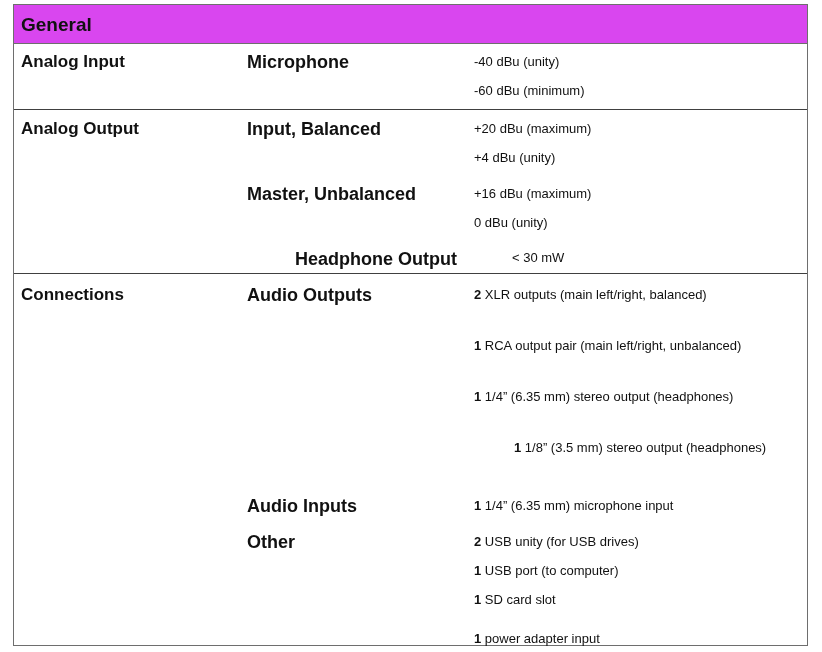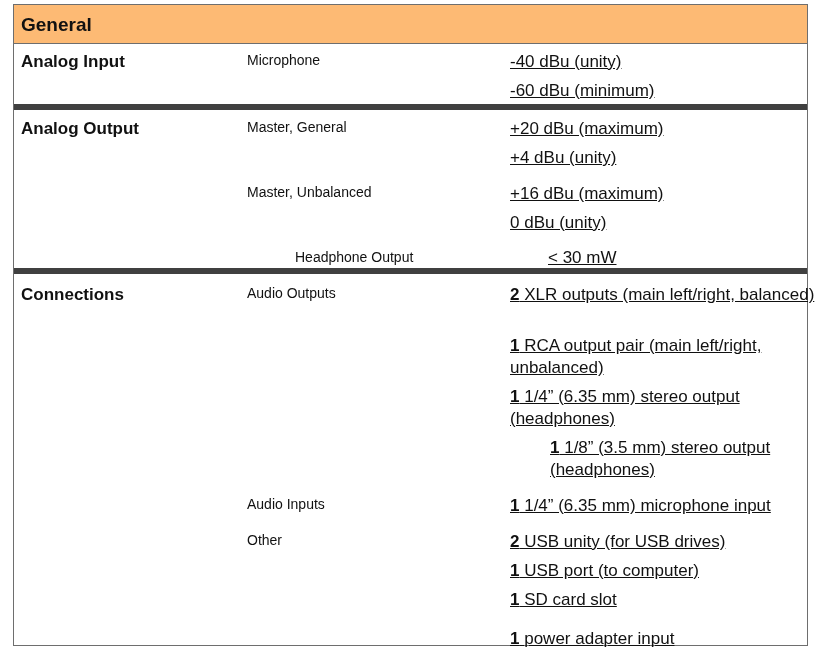--- a/index.html
+++ b/index.html
@@ -1,41 +1,41 @@
 <!DOCTYPE html>
 <html><head>
 <meta charset="utf-8">
 <style>
   html, body { margin: 0; padding: 0; background: #ffffff; }
   body { width: 822px; height: 652px; position: relative; font-family: "Liberation Sans", sans-serif; color: #111; }
   .table { position: absolute; left: 13px; top: 4px; width: 795px; height: 642px; border: 1px solid #6e6e6e; box-sizing: border-box; }
-  .hdr { height: 39px; background: #fdba74; border-bottom: 1px solid #6e6e6e; box-sizing: border-box; padding-left: 7px; font-weight: bold; font-size: 19px; line-height: 39px; }
-  .group { position: relative; border-bottom: 6px solid #404040; box-sizing: border-box; }
+  .hdr { height: 39px; background: #d946ef; border-bottom: 1px solid #6e6e6e; box-sizing: border-box; padding-left: 7px; font-weight: bold; font-size: 19px; line-height: 39px; }
+  .group { position: relative; border-bottom: 1px solid #404040; box-sizing: border-box; }
   .group.last { border-bottom: none; }
   .cat { position: absolute; left: 7px; top: 0; font-weight: bold; font-size: 17px; }
-  .sub { position: absolute; left: 233px; font-weight: normal; font-size: 14px; text-align: right; }
-  .val { position: absolute; left: 496px; font-size: 17px; line-height: 22px; width: 310px; text-decoration: underline; }
+  .sub { position: absolute; left: 233px; font-weight: bold; font-size: 18px; text-align: right; }
+  .val { position: absolute; left: 460px; font-size: 13px; line-height: 22px; width: 310px; }
   .val b { font-weight: bold; }
 </style>
 </head>
 <body>
 
 <div class="table">
   <div class="hdr">General</div>
 
   <div class="group" style="height:66px;">
     <div class="cat" style="top:8px;">Analog Input</div>
     <div class="sub" style="top:8px;">Microphone</div>
     <div class="val" style="top:7px;">-40 dBu (unity)</div>
     <div class="val" style="top:36px;">-60 dBu (minimum)</div>
   </div>
 
   <div class="group" style="height:164px;">
     <div class="cat" style="top:9px;">Analog Output</div>
-    <div class="sub" style="top:9px;">Master, General</div>
+    <div class="sub" style="top:9px;">Input, Balanced</div>
     <div class="val" style="top:8px;">+20 dBu (maximum)</div>
     <div class="val" style="top:37px;">+4 dBu (unity)</div>
     <div class="sub" style="top:74px;">Master, Unbalanced</div>
     <div class="val" style="top:73px;">+16 dBu (maximum)</div>
     <div class="val" style="top:102px;">0 dBu (unity)</div>
     <div class="sub" style="top:139px;margin-left:48px;">Headphone Output</div>
     <div class="val" style="top:137px;margin-left:38px;">&lt; 30 mW</div>
   </div>
 
   <div class="group last" style="height:372px;">

